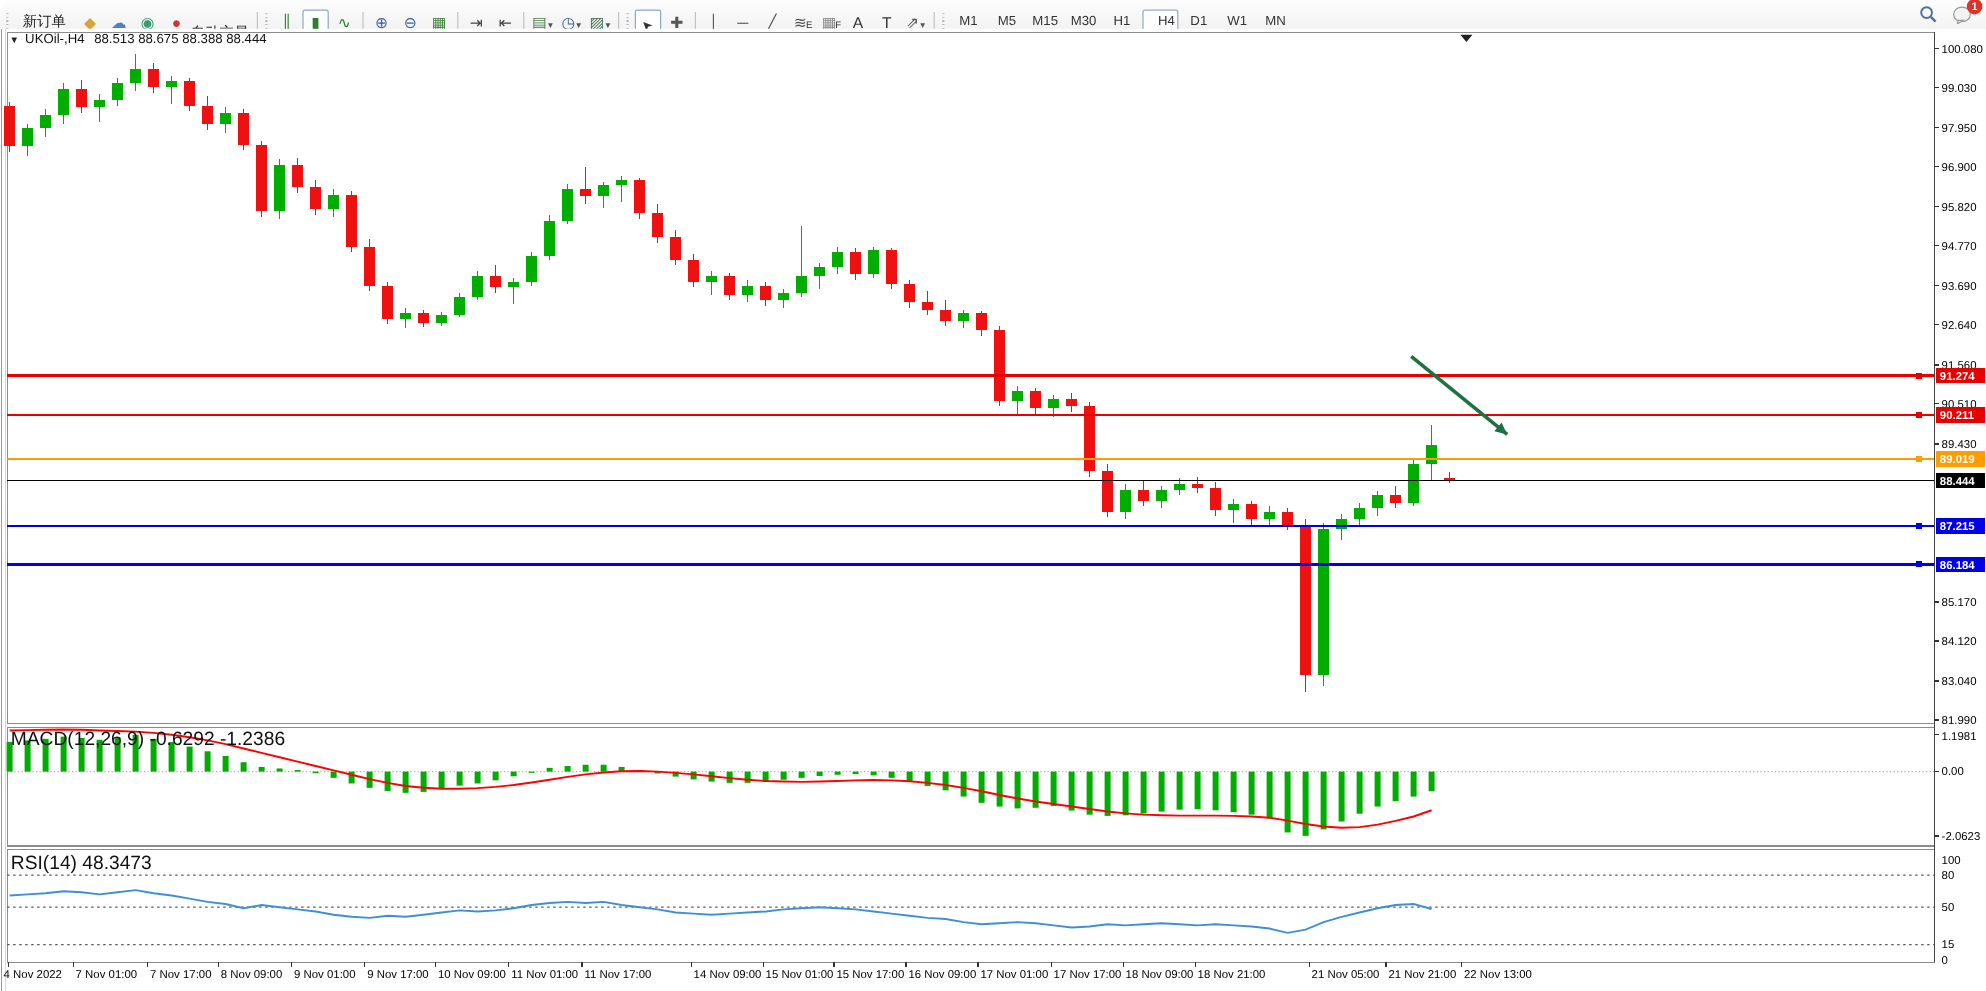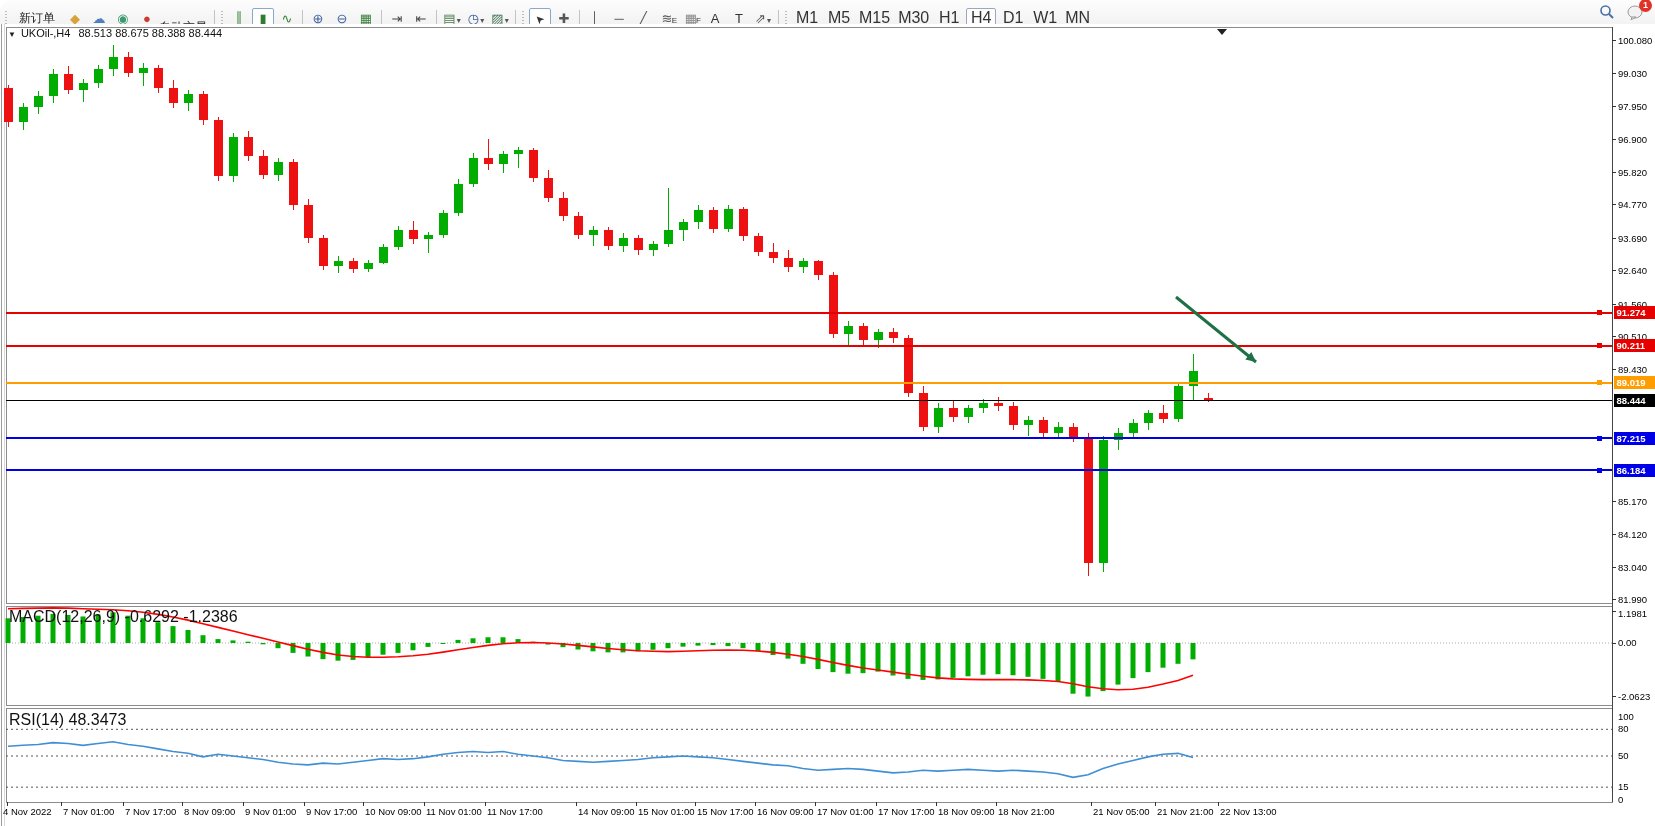--- a/index.html
+++ b/index.html
@@ -13,23 +13,23 @@
   .ticon{display:inline-block;min-width:20px;height:20px;line-height:19px;text-align:center;
     font-size:13px;margin:0 1px;border:1px solid transparent;border-radius:2px;cursor:default;position:relative;}
   .ticon.active{background:#fff;border:1px solid #8aa8c8;}
   .ticon .sub{position:absolute;right:0px;bottom:-1px;font-size:8px;color:#333;}
   .ticon .caret{font-size:8px;color:#555;margin-left:1px;}
   .tbtn{padding:0 6px;height:20px;line-height:19px;margin:0 2px;border-radius:2px;white-space:nowrap;}
   .tlabel{margin:17px 4px 0 0;white-space:nowrap;}
   .tsep{width:1px;height:18px;background:#c2c2c2;margin:0 3px;}
   .tgrip{width:5px;height:18px;margin:0 2px;
     background-image:repeating-linear-gradient(#bbb 0 1px,transparent 1px 3px);background-size:2px 100%;background-repeat:repeat-y;background-position:1px 1px;}
-  .tf{min-width:24px;text-align:center;height:19px;line-height:18px;font-size:16px;color:#333;
+  .tf{min-width:24px;text-align:center;height:19px;line-height:18px;font-size:11px;color:#333;
     margin:0 1px;border:1px solid transparent;border-radius:2px;padding:0 2px;}
-  .tf.active{background:#fdfdfd;border:1px solid #9aa9b9;}
+  .tf.active{background:#fdfdfd;border:1px solid #9aa9b9;text-align:right;}
   .badge{position:absolute;top:-5px;right:-7px;background:#e03226;color:#fff;border-radius:50%;
     width:13px;height:13px;line-height:13px;font-size:9px;text-align:center;font-weight:bold;}
   
   .chart-window{position:absolute;top:24px;left:0;width:1655px;height:748px;background:#fff;}
   .chart-title{position:absolute;top:3px;left:8px;font-size:11px;color:#111;z-index:5;white-space:nowrap;}
   .chart-title .dd{font-size:8px;margin-right:5px;color:#222;}
   .chart-title .ohlc{margin-left:8px;}
   .panel-label{position:absolute;left:9px;font-size:16px;color:#111;z-index:5;white-space:nowrap;}
   #macd-label{top:584px;}
   #rsi-label{top:687px;}

